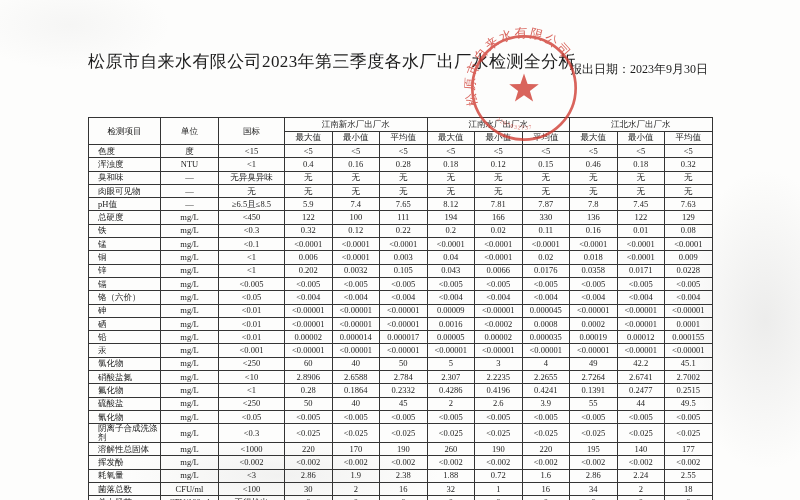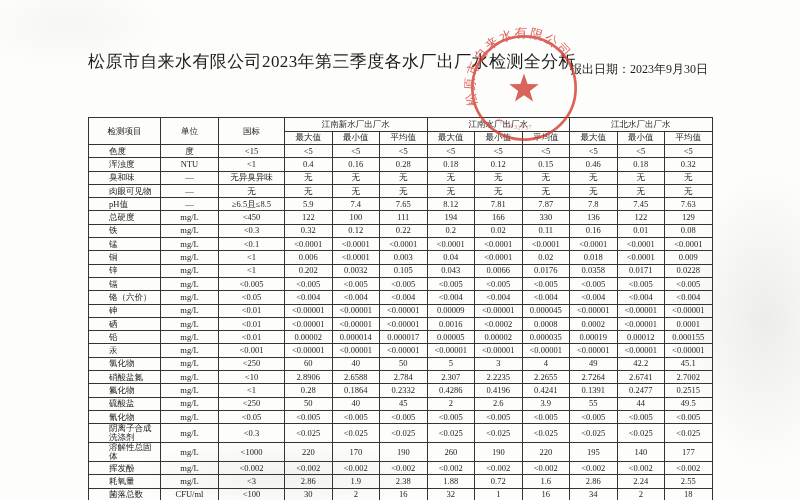--- a/index.html
+++ b/index.html
@@ -37,21 +37,21 @@
     padding:0 1px;
     text-align:center;
     height:12.3px;
     line-height:1.05;
     font-weight:normal;
     overflow:hidden;
     white-space:nowrap;
   }
   table.report thead th{height:12.5px;}
   table.report td.item{
-    text-align:left;padding-left:20px;white-space:normal;
+    text-align:left;padding-left:9px;white-space:normal;
   }
   .stamp{position:absolute;left:462px;top:26px;opacity:.78;}
 </style>
 </head>
 <body>
 
 <div class="smudge topleft"></div>
 <div class="smudge right"></div>
 <div class="smudge bottom"></div>
 

